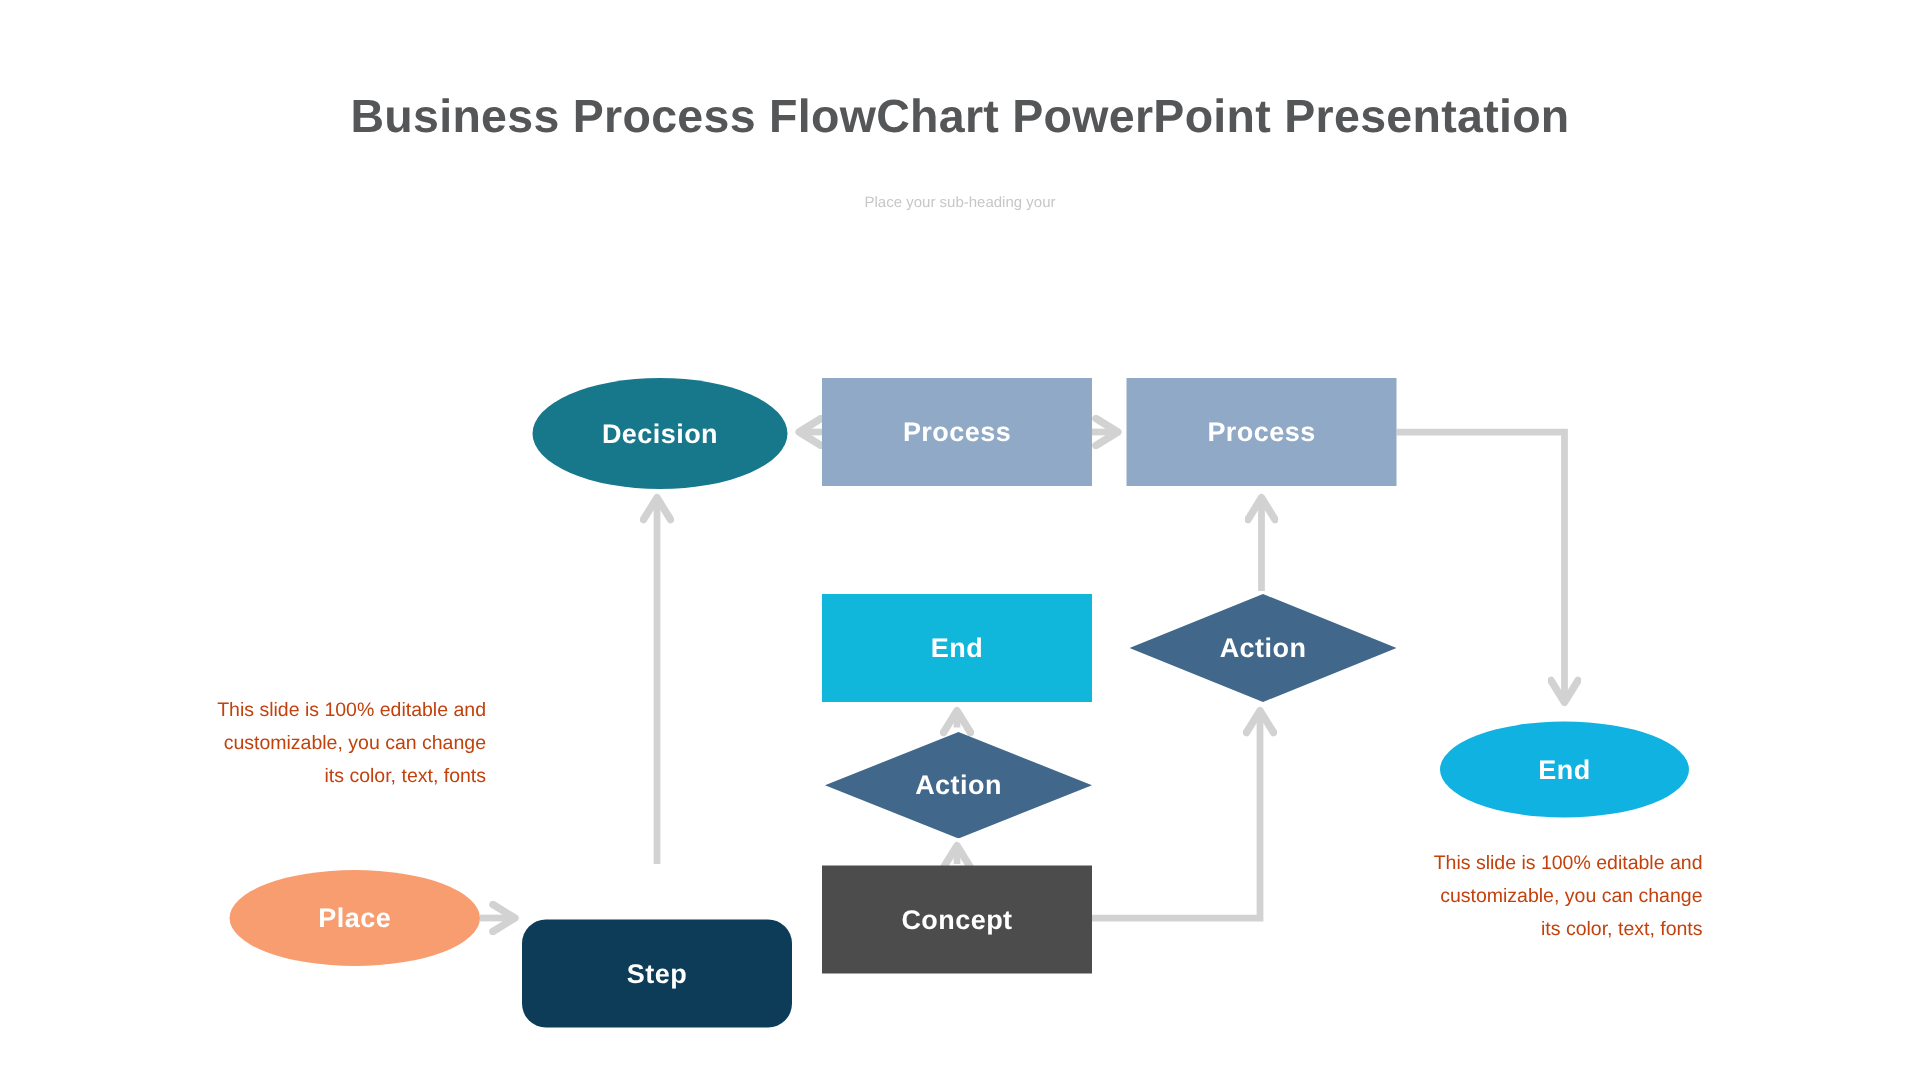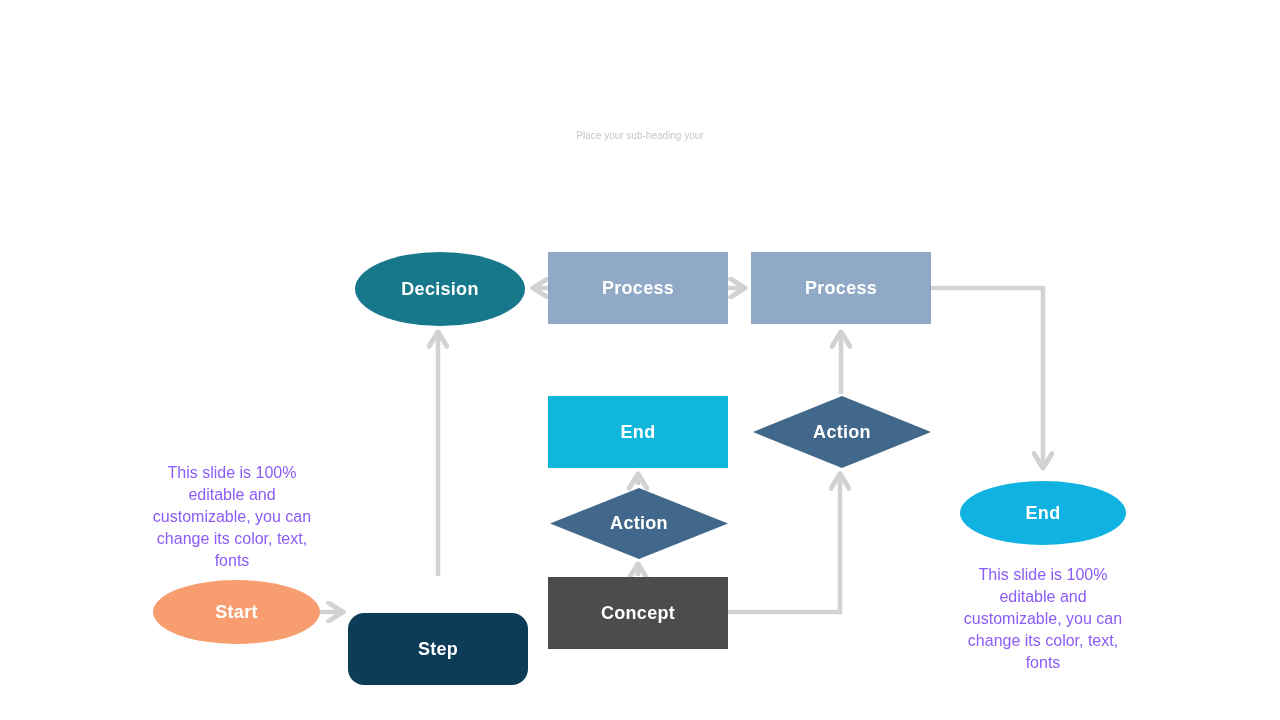--- a/index.html
+++ b/index.html
@@ -9,22 +9,22 @@
   }
   .title{
     position:absolute;left:0;top:60px;width:1280px;text-align:center;
     font-size:31px;font-weight:bold;color:#555658;letter-spacing:.2px;
   }
   .subtitle{
     position:absolute;left:0;top:130px;width:1280px;text-align:center;
     font-size:10px;color:#c7c7c7;
   }
   .note{
-    position:absolute;width:184px;text-align:center;
-    font-size:16px;line-height:22px;color:#8b5cf6;
+    position:absolute;width:184px;text-align:right;
+    font-size:13px;line-height:22px;color:#c2410c;
   }
   .note-left{left:140px;top:462px;}
   .note-right{left:951px;top:564px;}
   svg.arrows{position:absolute;left:0;top:0;z-index:1;}
   .node{
     position:absolute;display:flex;align-items:center;justify-content:center;
     color:#ffffff;font-size:18px;font-weight:600;letter-spacing:.3px;z-index:2;
   }
   .ellipse{border-radius:50%;}
   .diamond{clip-path:polygon(50% 0,100% 50%,50% 100%,0 50%);}
@@ -37,20 +37,21 @@
   .n-endellipse{left:960px;top:481px;width:166px;height:64px;background:#0fb2e0;}
   .n-start{left:153px;top:580px;width:167px;height:64px;background:#f89d70;}
   .n-step{left:348px;top:577px;width:180px;height:72px;background:#0c3c58;border-radius:16px;margin-top:36px;}
   .n-concept{left:548px;top:577px;width:180px;height:72px;background:#4c4c4c;}
 </style>
 </head>
 <body>
 
 <div id="slide">
 
+  <div class="title">Business Process FlowChart PowerPoint Presentation</div>
   <div class="subtitle">Place your sub-heading your</div>
 
   <div class="note note-left">This slide is 100% editable and customizable, you can change its color, text, fonts</div>
   <div class="note note-right">This slide is 100% editable and customizable, you can change its color, text, fonts</div>
 
   <svg class="arrows" width="1280" height="720" viewBox="0 0 1280 720">
     <defs>
       <marker id="ah" viewBox="0 0 10 10" refX="7" refY="5" markerWidth="5" markerHeight="5" orient="auto-start-reverse" markerUnits="strokeWidth">
         <path d="M1.5,1 L8,5 L1.5,9" fill="none" stroke="#d2d2d2" stroke-width="2.2" stroke-linecap="round" stroke-linejoin="round"></path>
       </marker>
@@ -83,21 +84,21 @@
   <div class="node diamond n-action-upper">
     <span>Action</span>
   </div>
   <div class="node diamond n-action-lower">
     <span>Action</span>
   </div>
   <div class="node ellipse n-endellipse">
     <span>End</span>
   </div>
   <div class="node ellipse n-start">
-    <span>Start</span>
+    <span>Place</span>
   </div>
   <div class="node n-step">
     <span>Step</span>
   </div>
   <div class="node n-concept">
     <span>Concept</span>
   </div>
 
 </div>
 

